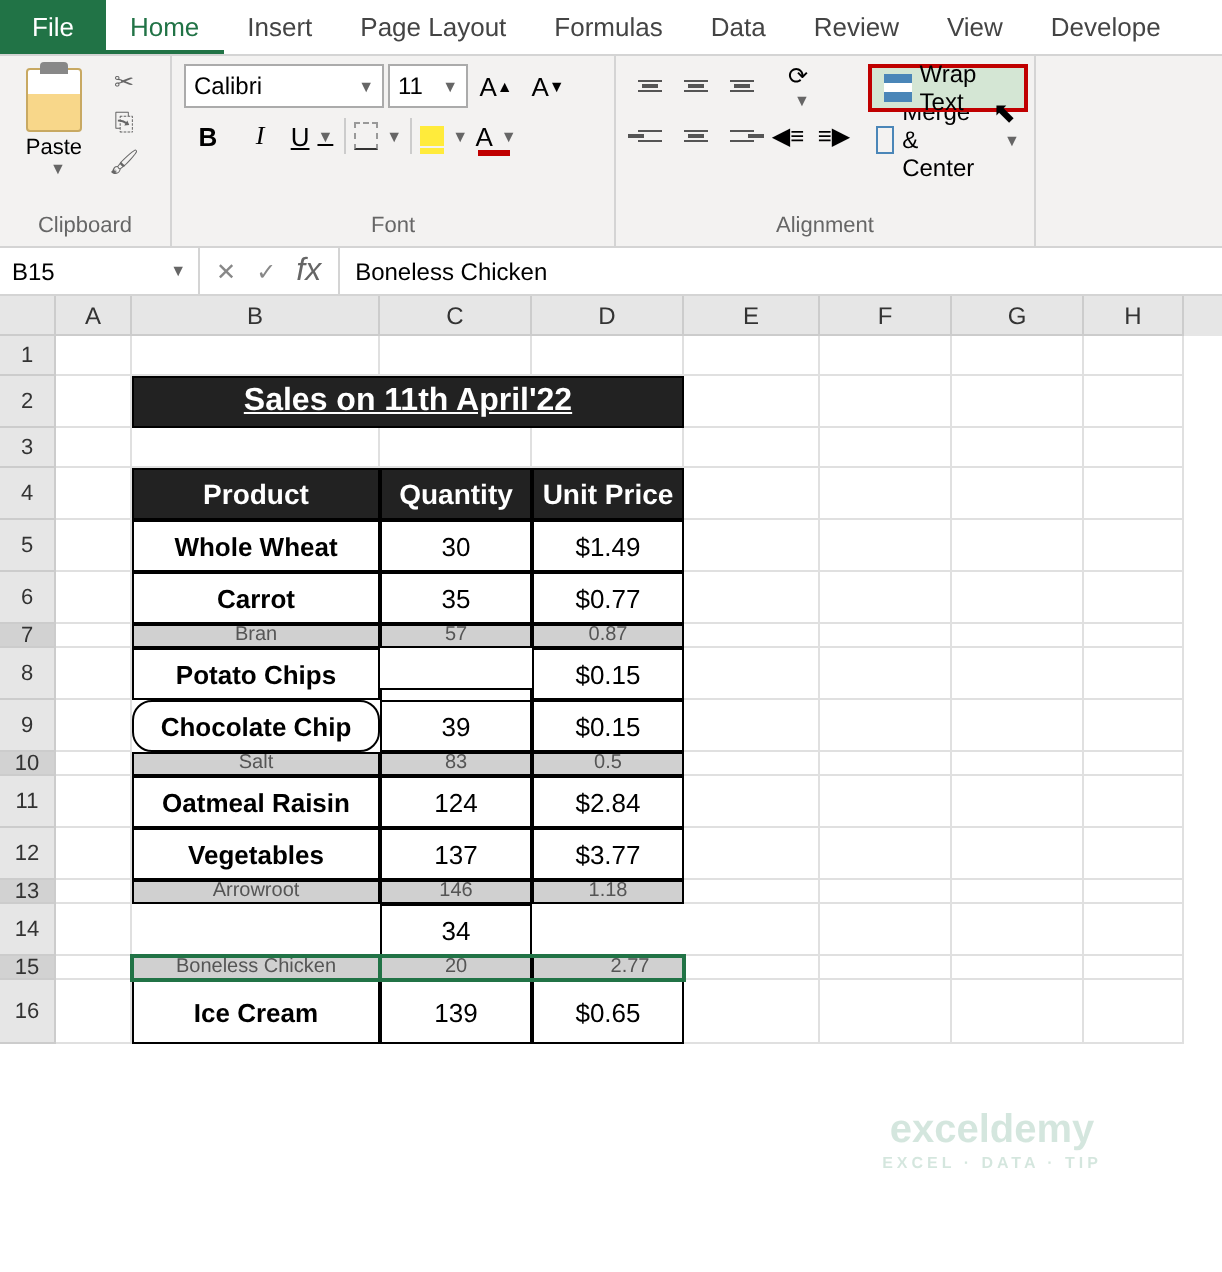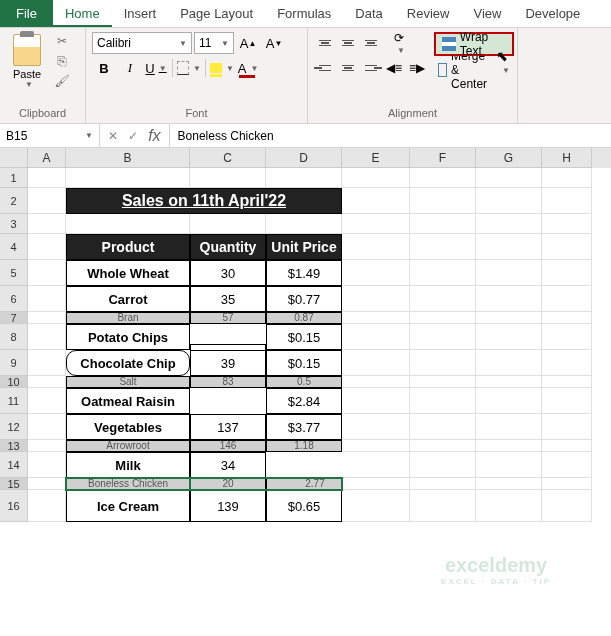--- a/index.html
+++ b/index.html
@@ -293,28 +293,28 @@
         <div class="cell data-cell bold" style="left: 38px; top: 156px; width: 124px; height: 26px;">Potato Chips</div>
         <div class="cell data-cell" style="left: 162px; top: 156px; width: 76px; height: 26px; margin-top: 20px;">25</div>
         <div class="cell data-cell" style="left: 238px; top: 156px; width: 76px; height: 26px;">$0.15</div>
         <div class="cell data-cell bold" style="left: 38px; top: 182px; width: 124px; height: 26px; border-radius: 10px;">Chocolate Chip</div>
         <div class="cell data-cell" style="left: 162px; top: 182px; width: 76px; height: 26px;">39</div>
         <div class="cell data-cell" style="left: 238px; top: 182px; width: 76px; height: 26px;">$0.15</div>
         <div class="cell data-cell squashed" style="left: 38px; top: 208px; width: 124px; height: 12px;">Salt</div>
         <div class="cell data-cell squashed" style="left: 162px; top: 208px; width: 76px; height: 12px;">83</div>
         <div class="cell data-cell squashed" style="left: 238px; top: 208px; width: 76px; height: 12px;">0.5</div>
         <div class="cell data-cell bold" style="left: 38px; top: 220px; width: 124px; height: 26px;">Oatmeal Raisin</div>
+        <div class="cell data-cell" style="left: 162px; top: 220px; width: 76px; height: 26px;">124</div>
         <div class="cell data-cell" style="left: 238px; top: 220px; width: 76px; height: 26px;">$2.84</div>
         <div class="cell data-cell bold" style="left: 38px; top: 246px; width: 124px; height: 26px;">Vegetables</div>
         <div class="cell data-cell" style="left: 162px; top: 246px; width: 76px; height: 26px;">137</div>
         <div class="cell data-cell" style="left: 238px; top: 246px; width: 76px; height: 26px;">$3.77</div>
         <div class="cell data-cell squashed" style="left: 38px; top: 272px; width: 124px; height: 12px;">Arrowroot</div>
         <div class="cell data-cell squashed" style="left: 162px; top: 272px; width: 76px; height: 12px;">146</div>
         <div class="cell data-cell squashed" style="left: 238px; top: 272px; width: 76px; height: 12px;">1.18</div>
-        <div class="cell data-cell bold" style="left: 38px; top: 284px; width: 124px; height: 26px;">Milk</div>
         <div class="cell data-cell" style="left: 162px; top: 284px; width: 76px; height: 26px;">34</div>
         <div class="cell data-cell squashed selected-cell" style="left: 38px; top: 310px; width: 124px; height: 12px;">Boneless Chicken</div>
         <div class="cell data-cell squashed" style="left: 162px; top: 310px; width: 76px; height: 12px;">20</div>
         <div class="cell data-cell squashed" style="left: 238px; top: 310px; width: 98px; height: 12px;">2.77</div>
         <div class="cell data-cell bold" style="left: 38px; top: 322px; width: 124px; height: 32px;">Ice Cream</div>
         <div class="cell data-cell" style="left: 162px; top: 322px; width: 76px; height: 32px;">139</div>
         <div class="cell data-cell" style="left: 238px; top: 322px; width: 76px; height: 32px;">$0.65</div>
         <div style="position: absolute; left: 38px; top: 310px; width: 276px; height: 12px; outline: rgb(33, 115, 70) solid 2px; outline-offset: -1px; pointer-events: none; z-index: 6;"></div>
         <div class="cell " style="left: 38px; top: 0px; width: 124px; height: 20px;"></div>
         <div class="cell " style="left: 162px; top: 0px; width: 76px; height: 20px;"></div>

